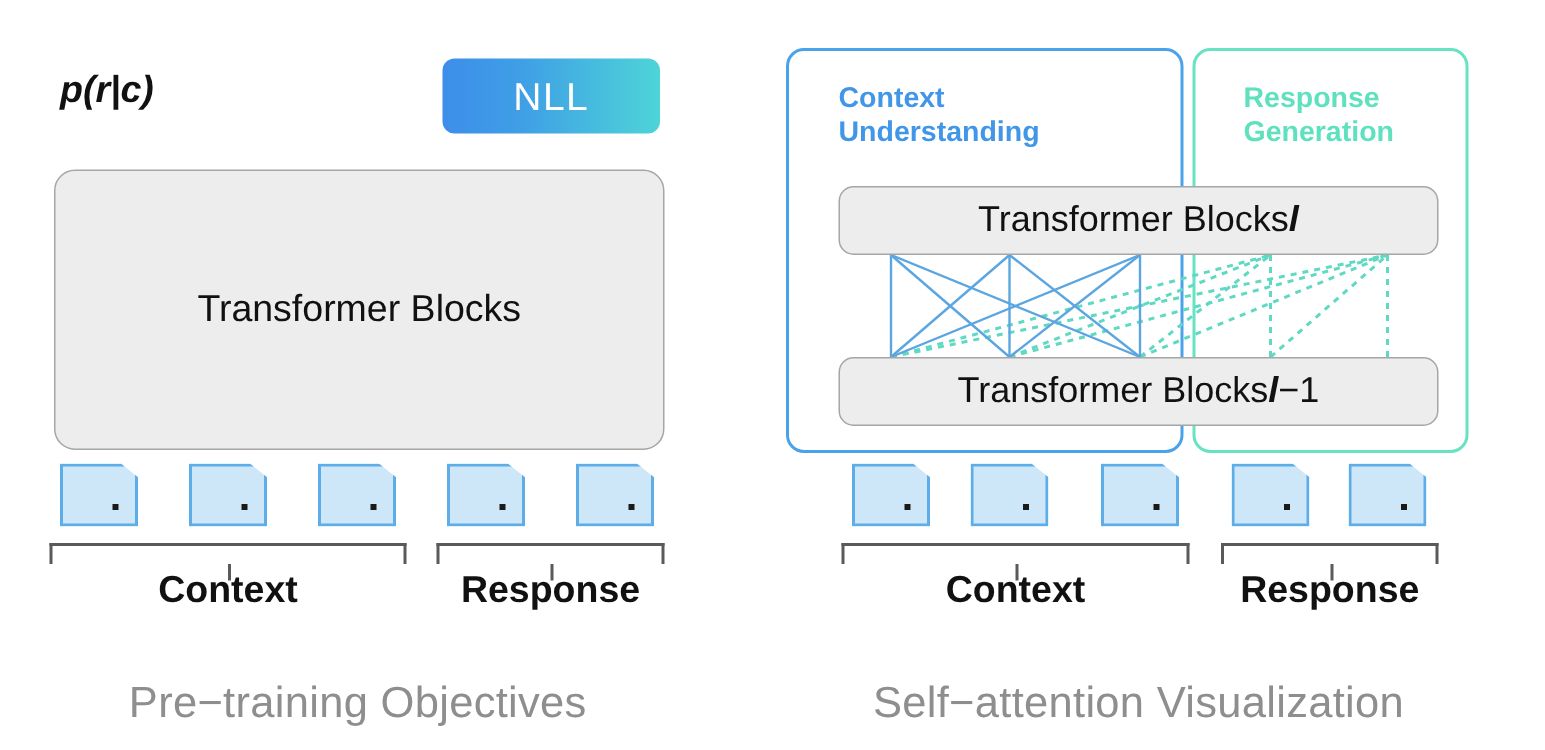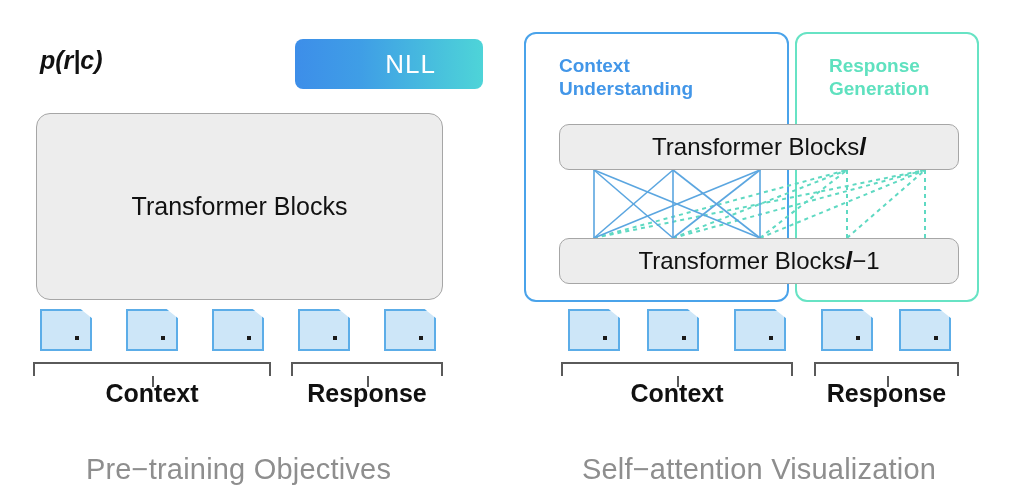--- a/index.html
+++ b/index.html
@@ -22,21 +22,20 @@
     color:#111;letter-spacing:0px;
     white-space:nowrap;
   }
   .nll-badge{
     left:295px;top:39px;width:145px;height:50px;
     border-radius:8px;
     background:linear-gradient(90deg,#3d8ee9 0%,#3f9ee6 35%,#49c4dc 80%,#4ed4d8 100%);
     display:flex;align-items:center;justify-content:center;
     color:#ffffff;font-size:26px;font-weight:400;
     letter-spacing:1px;
-    padding-left:43px;
   }
   .tb-big{
     left:36px;top:113px;width:405px;height:185px;
     background:#ededed;
     border:1.5px solid #a6a6a6;
     border-radius:14px;
     display:flex;align-items:center;justify-content:center;
     font-size:25px;color:#111;font-weight:400;
   }
 

